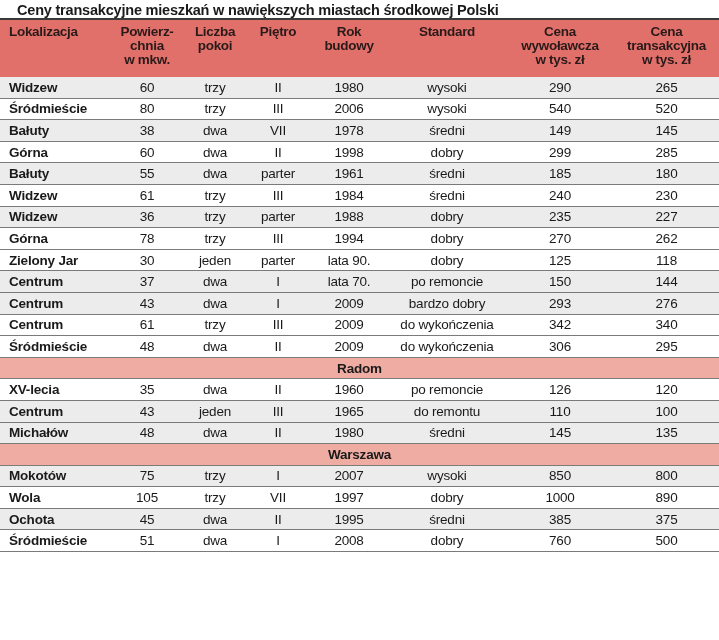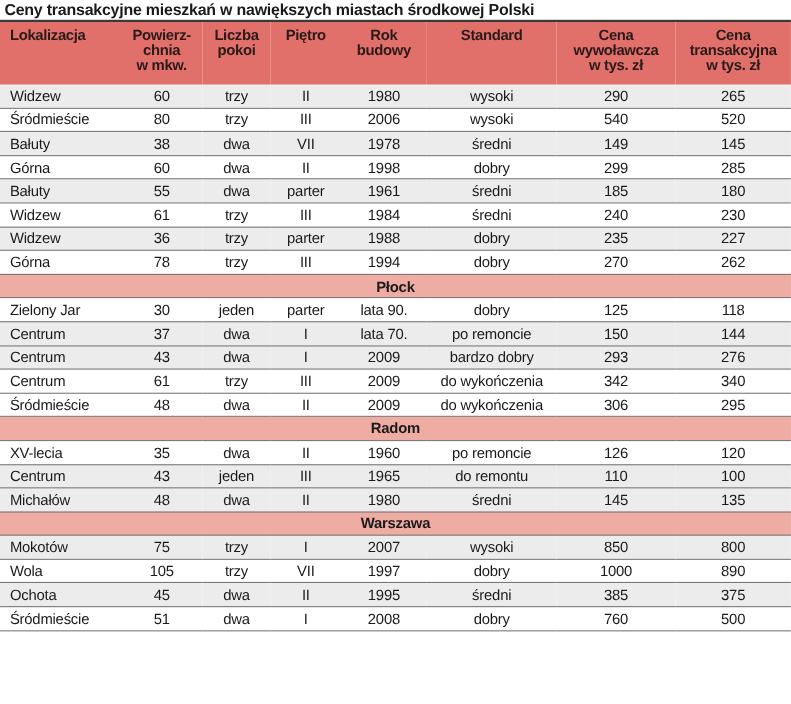--- a/index.html
+++ b/index.html
@@ -1,22 +1,22 @@
 <!DOCTYPE html>
 <html><head>
 <meta charset="utf-8">
 <style>
   html, body { margin: 0; padding: 0; background: #ffffff; }
   body { width: 719px; height: 640px; overflow: hidden; font-family: "Liberation Sans", "DejaVu Sans", sans-serif; color: #1a1a1a; }
-  .title { height: 20px; line-height: 20px; font-weight: bold; font-size: 14.5px; padding-left: 4px; letter-spacing: -0.2px; border-bottom: 2px solid #3a3a3a; box-sizing: border-box; }
+  .title { height: 20px; line-height: 20px; font-weight: bold; font-size: 14.5px; padding-left: 17px; letter-spacing: -0.2px; border-bottom: 2px solid #3a3a3a; box-sizing: border-box; }
   table { border-collapse: collapse; width: 719px; table-layout: fixed; }
   th { background: #e2706a; font-weight: bold; font-size: 13.5px; line-height: 14px; vertical-align: top; padding: 5px 2px 0 2px; height: 57px; box-sizing: border-box; color: #2a1a1a; letter-spacing: -0.3px; }
   th.left { text-align: left; padding-left: 9px; }
   td { font-size: 13.5px; height: 20.6px; padding: 0 2px; text-align: center; border-bottom: 1.5px solid #7a7a7a; letter-spacing: -0.2px; }
-  td.left { text-align: left; padding-left: 9px; }
+  td.left { text-align: left; padding-left: 9px; font-weight: bold; }
   tr.gray td { background: #ececec; }
   tr.white td { background: #ffffff; }
   tr.city td { background: #eeaca2; font-weight: bold; text-align: center; border-bottom: 1.5px solid #7a7a7a; }
   .footer { font-size: 10.5px; line-height: 13px; color: #555; padding: 3px 4px 0 4px; letter-spacing: -0.3px; }
 </style>
 </head>
 <body>
 
 <div class="title">Ceny transakcyjne mieszkań w nawiększych miastach środkowej Polski</div>
 
@@ -141,23 +141,20 @@
       <tr class="white">
         <td class="left">Górna</td>
         <td>78</td>
         <td>trzy</td>
         <td>III</td>
         <td>1994</td>
         <td>dobry</td>
         <td>270</td>
         <td>262</td>
       </tr>
-      <tr class="city">
-        <td colspan="8">Płock</td>
-      </tr>
       <tr class="white">
         <td class="left">Zielony Jar</td>
         <td>30</td>
         <td>jeden</td>
         <td>parter</td>
         <td>lata 90.</td>
         <td>dobry</td>
         <td>125</td>
         <td>118</td>
       </tr>

